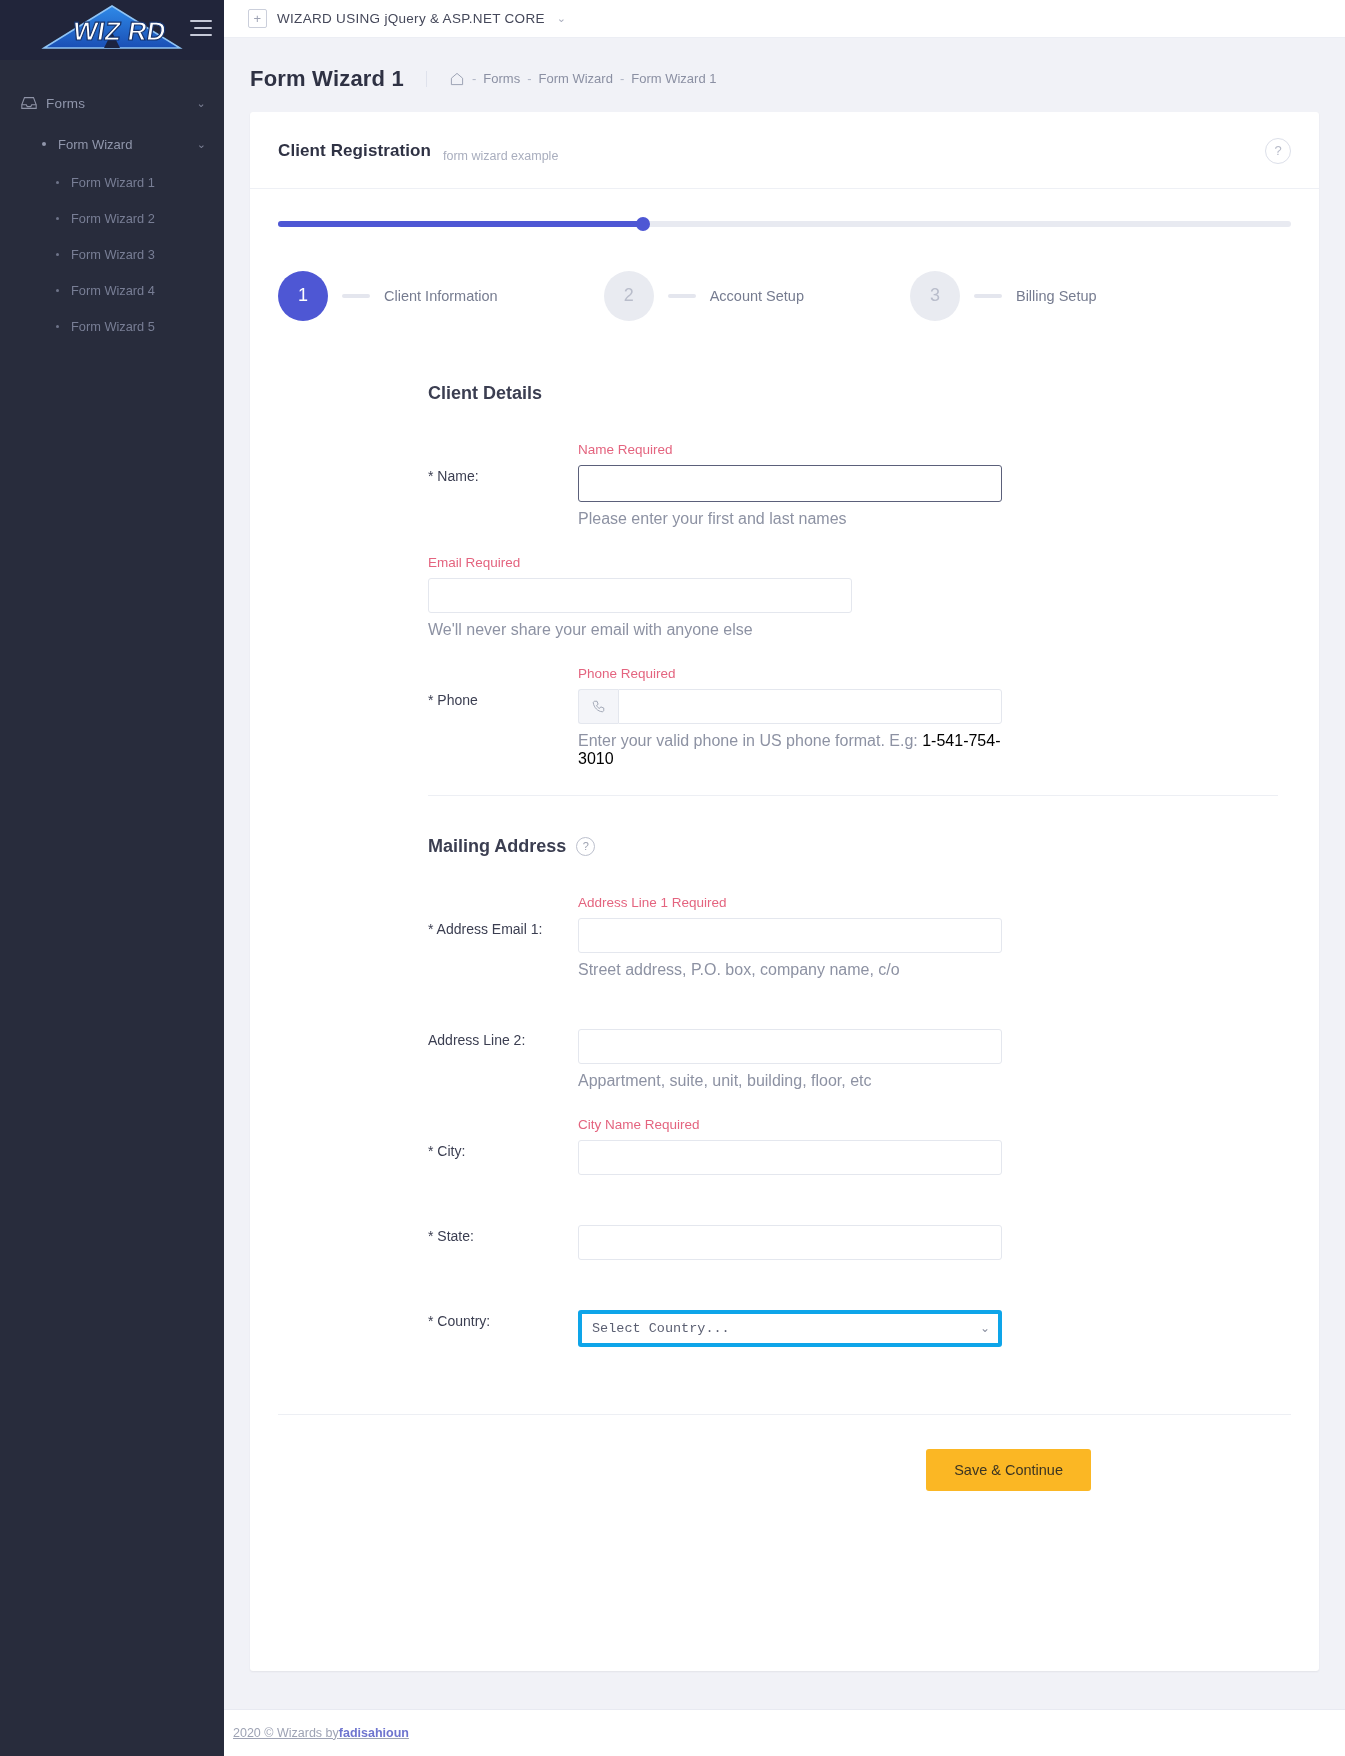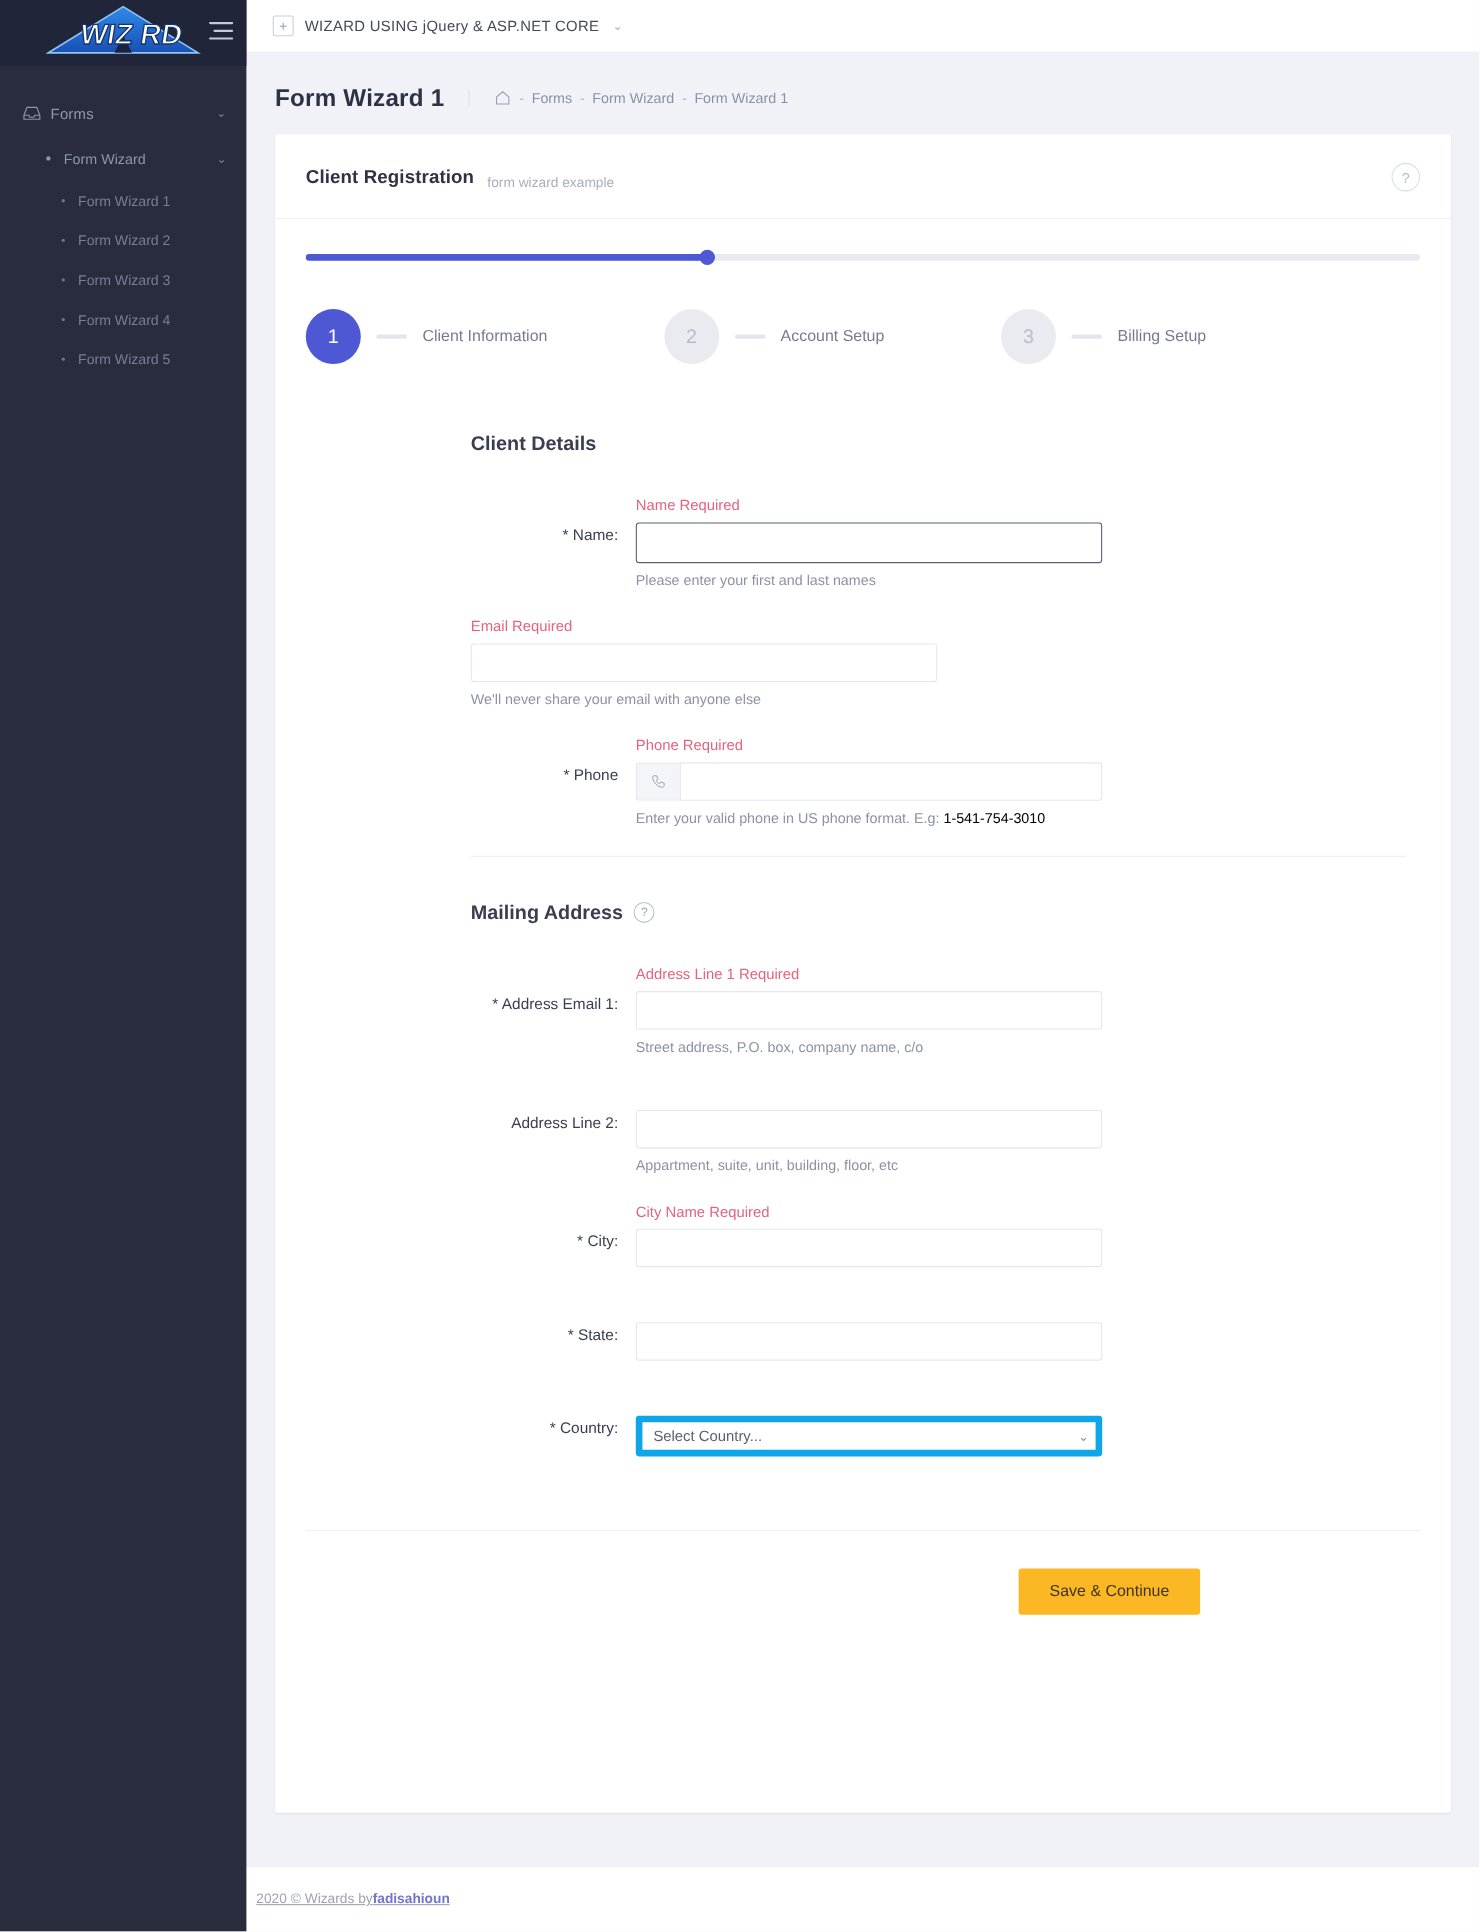--- a/index.html
+++ b/index.html
@@ -308,21 +308,21 @@
   .frow {
     display: flex;
     margin-bottom: 27px;
   }
   .flabel {
     width: 150px;
     min-width: 150px;
     font-size: 14px;
     color: #3b3e51;
     padding-top: 26px;
-    text-align: right;
+    text-align: left;
     padding-right: 16px;
   }
   .fcontrol { flex: 1; max-width: 424px; }
   .verr {
     font-size: 13.5px;
     color: #e4647f;
     margin-bottom: 5px;
     min-height: 18px;
   }
   .finput {
@@ -335,50 +335,50 @@
     color: #3b3e51;
     padding: 0 10px;
     outline: none;
     font-family: "Liberation Sans", sans-serif;
   }
   .finput.focused {
     border: 1px solid #5b607a;
     height: 37px;
   }
   .fhelp {
-    font-size: 13px;
+    font-size: 16px;
     color: #8d92a3;
     margin-top: 8px;
   }
   .fhelp a { color: #000000; }
   .input-group { display: flex; }
   .input-addon {
     width: 44px;
     height: 35px;
     border: 1px solid #e4e7ee;
     border-right: none;
     border-radius: 3px 0 0 3px;
     background: #f4f5f9;
     display: flex; align-items: center; justify-content: center;
     color: #9aa0b0;
   }
   .input-group .finput { border-radius: 0 3px 3px 0; }
   .fselect {
     width: 100%;
     height: 37px;
-    border: 6px solid #0ea5e9;
+    border: 4px solid #0ea5e9;
     border-radius: 3px;
     background: #ffffff;
     font-size: 13.5px;
     color: #5b5f72;
     padding: 0 10px;
     outline: none;
     appearance: none;
     -webkit-appearance: none;
-    font-family: Liberation Sans, sans-serif;
+    font-family: Liberation Mono, monospace;
     cursor: pointer;
   }
   .select-wrap { position: relative; }
   .select-caret {
     position: absolute;
     right: 12px; top: 50%;
     transform: translateY(-50%);
     pointer-events: none;
     color: #8b90a1;
     font-size: 12px;

